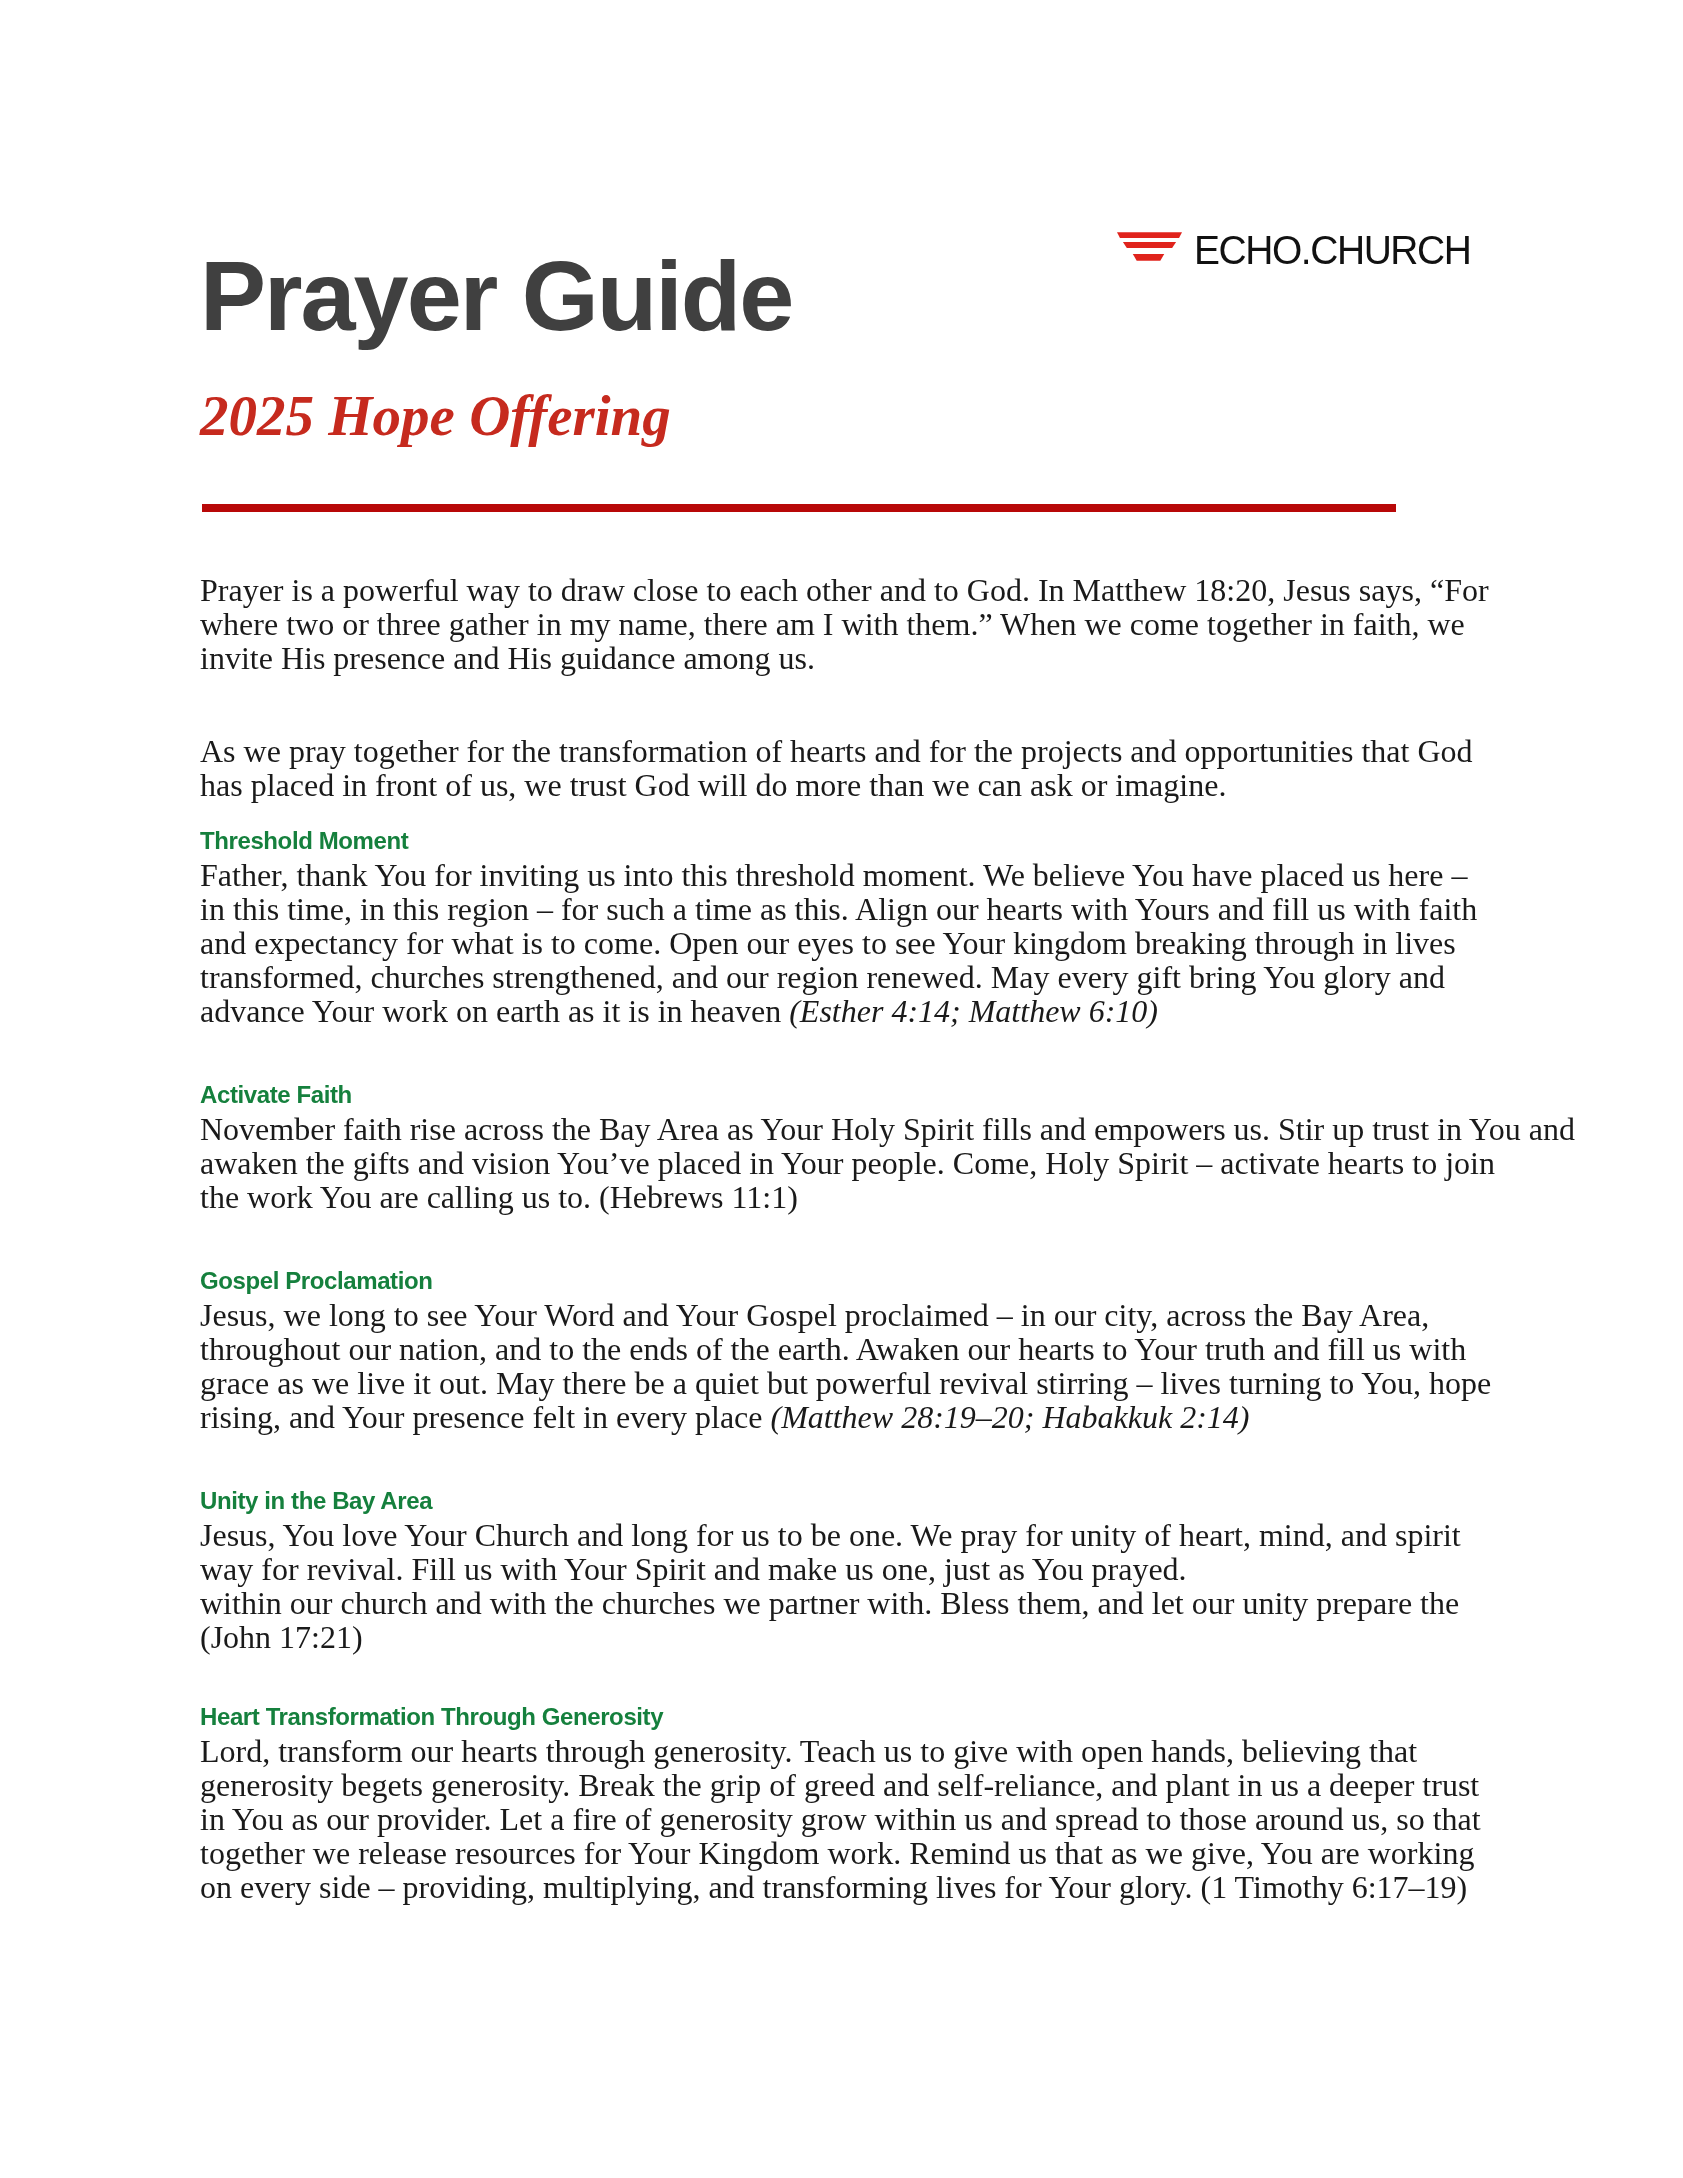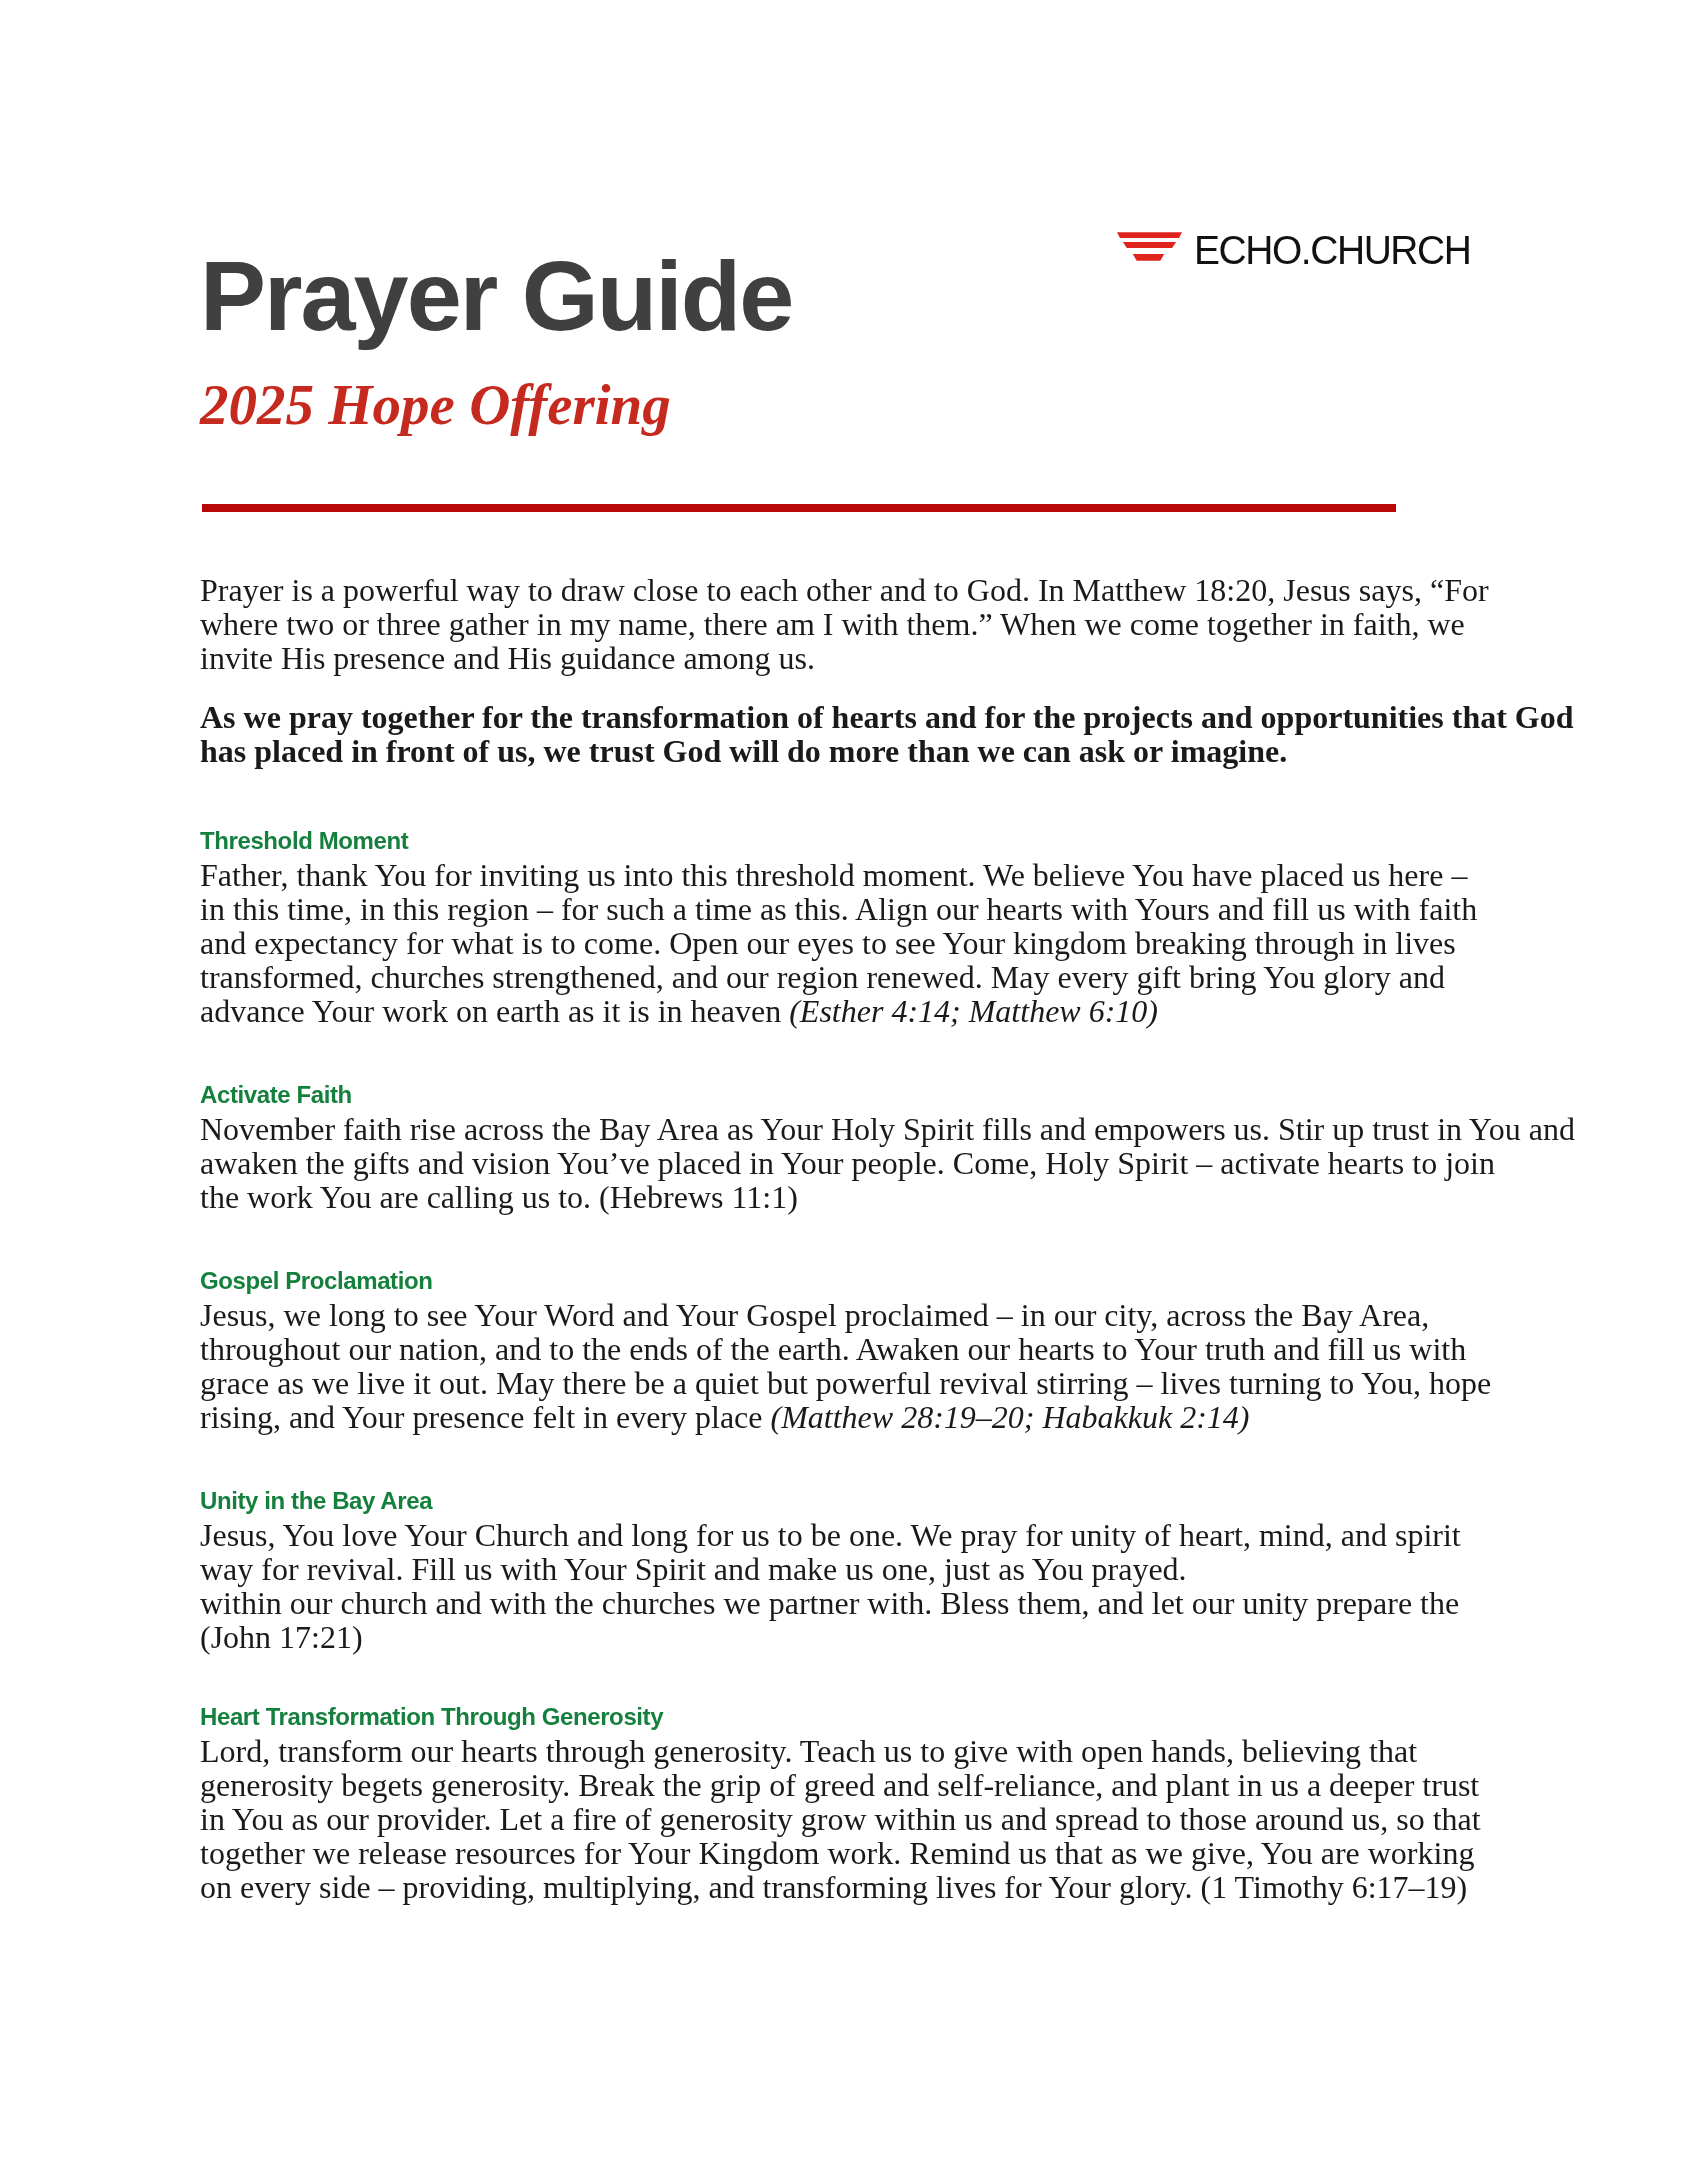--- a/index.html
+++ b/index.html
@@ -6,21 +6,21 @@
   body { width: 1683px; height: 2178px; position: relative; overflow: hidden; }
   .page { position: absolute; left: 0; top: 0; width: 1683px; height: 2178px; background: #fff; }
 
   .title {
     position: absolute; left: 200px; top: 236px;
     font-family: "Liberation Sans", sans-serif; font-weight: 700;
     font-size: 99px; line-height: 119px; color: #404040; letter-spacing: -2px;
     white-space: nowrap;
   }
   .subtitle {
-    position: absolute; left: 200px; top: 370px;
+    position: absolute; left: 200px; top: 381px;
     font-family: "Liberation Serif", serif; font-style: italic; font-weight: 700;
     font-size: 57px; line-height: 69px; color: #c62a1e; white-space: nowrap;
   }
   .rule {
     position: absolute; left: 202px; top: 504px; width: 1194px; height: 8px;
     background: #b80808;
   }
 
   .logo { position: absolute; left: 1117px; top: 228px; height: 44px; display: flex; }
   .logo svg { display: block; }
@@ -61,21 +61,21 @@
   </div>
 
   <div class="rule"></div>
 
   <div class="block" style="top:573px;">
     <span class="line">Prayer is a powerful way to draw close to each other and to God.  In Matthew 18:20, Jesus says, “For</span>
     <span class="line">where two or three gather in my name, there am I with them.” When we come together in faith, we</span>
     <span class="line">invite His presence and His guidance among us.</span>
   </div>
 
-  <div class="block" style="top:700px;font-weight:bold;">
+  <div class="block" style="top:734px;">
     <span class="line">As we pray together for the transformation of hearts and for the projects and opportunities that God</span>
     <span class="line">has placed in front of us, we trust God will do more than we can ask or imagine.</span>
   </div>
 
   <div class="block" style="top:824px;">
     <span class="heading">Threshold Moment</span>
     <span class="line">Father, thank You for inviting us into this threshold moment. We believe You have placed us here –</span>
     <span class="line">in this time, in this region – for such a time as this. Align our hearts with Yours and fill us with faith</span>
     <span class="line">and expectancy for what is to come. Open our eyes to see Your kingdom breaking through in lives</span>
     <span class="line">transformed, churches strengthened, and our region renewed. May every gift bring You glory and</span>

